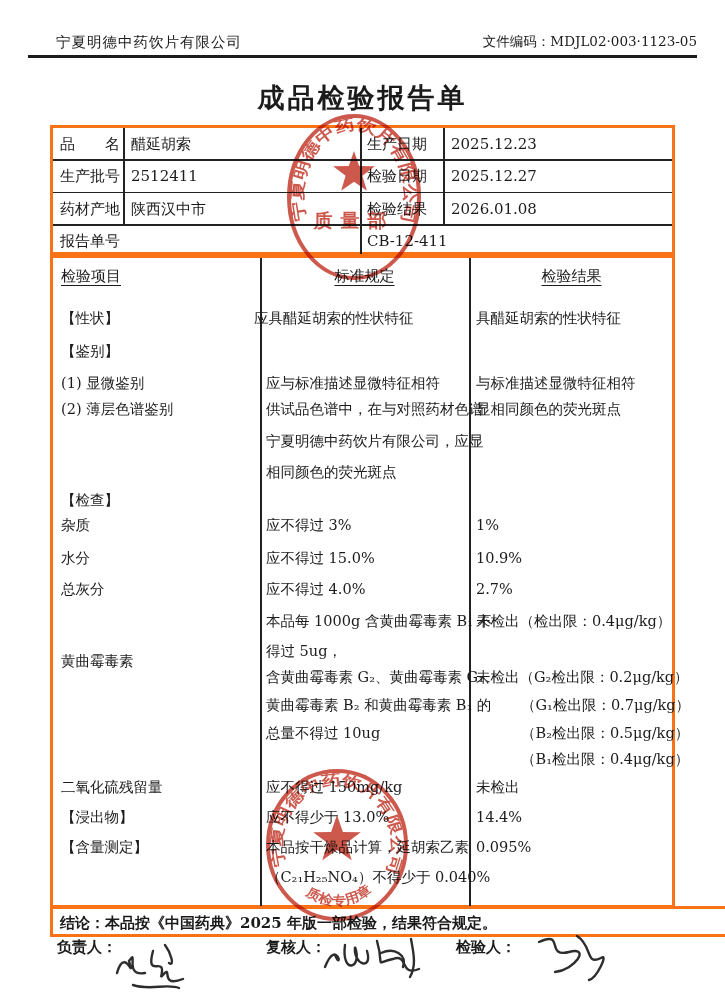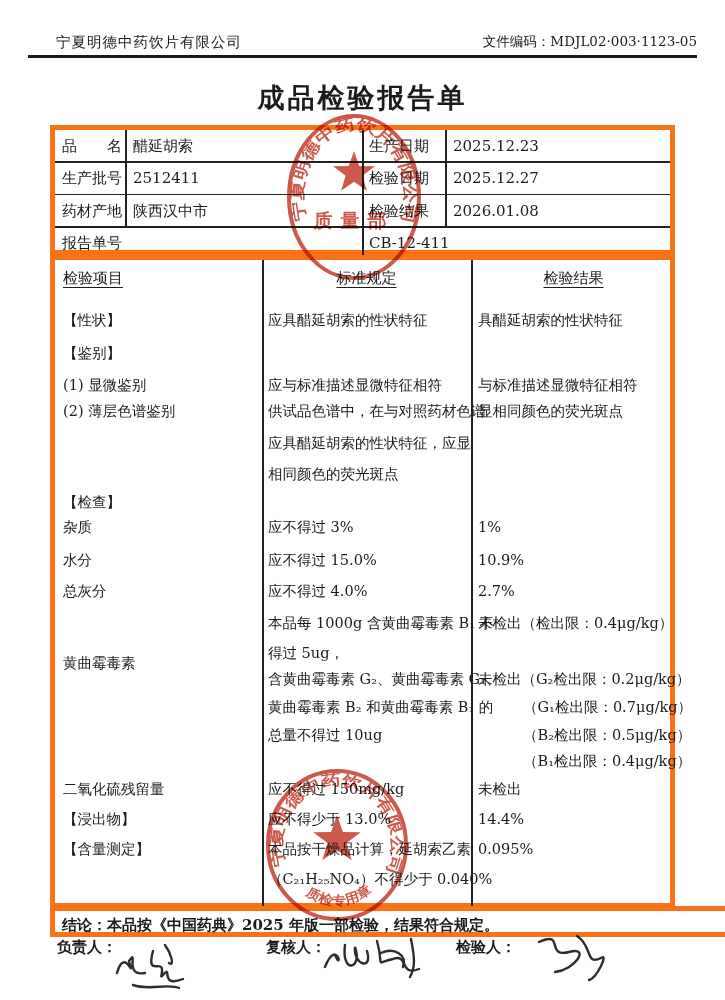--- a/index.html
+++ b/index.html
@@ -8,21 +8,21 @@
     font-family:"DejaVu Serif","Liberation Serif",serif;
     color:#1b1b1b; overflow:hidden;
   }
   .abs { position:absolute; }
   
   .company { left:56px; top:33px; font-size:14.5px; letter-spacing:1px; }
   .doccode { right:28px; top:33px; font-size:13.5px; }
   .headrule { left:28px; top:55px; width:669px; height:2.5px; background:#1b1b1b; }
   .title { left:0; top:80px; width:725px; text-align:center; font-size:27px; font-weight:bold; letter-spacing:3px; }
   
-  .box { border:5px solid #f97316; box-sizing:border-box; }
+  .box { border:3px solid #f97316; box-sizing:border-box; }
   .hline { position:absolute; left:0; width:100%; height:1.5px; background:#222; }
   .vline { position:absolute; top:0; width:1.5px; background:#222; }
   
   #infoTable { left:50px; top:125px; width:625px; height:130px; }
   .icell { position:absolute; font-size:15px; line-height:32.5px; white-space:nowrap; }
   
   #mainTable { left:50px; top:255px; width:625px; height:653px; }
   .chead { position:absolute; top:9px; font-size:15px; text-decoration:underline; text-underline-offset:4px; white-space:nowrap; }
   .tline { position:absolute; font-size:14.5px; line-height:17px; white-space:nowrap; }
   
@@ -68,30 +68,30 @@
   <div class="icell" style="left:314px;top:96.5px">CB-12-411</div>
 </div>
 
 <div class="abs box" id="mainTable">
   <div class="vline" style="left:207px;height:649px"></div>
   <div class="vline" style="left:416px;height:649px"></div>
   <div class="chead" style="left:8px">检验项目</div>
   <div class="chead" style="left:207px;width:209px;text-align:center">标准规定</div>
   <div class="chead" style="left:416px;width:205px;text-align:center">检验结果</div>
 <div class="tline" style="top: 52px; left: 8px;">【性状】</div>
-    <div class="tline" style="top: 52px; left: 213px;">应具醋延胡索的性状特征</div>
+    <div class="tline" style="top: 52px; left: 201px;">应具醋延胡索的性状特征</div>
     <div class="tline" style="top: 52px; left: 423px;">具醋延胡索的性状特征</div>
     <div class="tline" style="top: 85px; left: 8px;">【鉴别】</div>
     <div class="tline" style="top: 117px; left: 8px;">(1) 显微鉴别</div>
     <div class="tline" style="top: 117px; left: 213px;">应与标准描述显微特征相符</div>
     <div class="tline" style="top: 117px; left: 423px;">与标准描述显微特征相符</div>
     <div class="tline" style="top: 143px; left: 8px;">(2) 薄层色谱鉴别</div>
     <div class="tline" style="top: 143px; left: 213px;">供试品色谱中，在与对照药材色谱</div>
     <div class="tline" style="top: 143px; left: 423px;">显相同颜色的荧光斑点</div>
-    <div class="tline" style="top: 175px; left: 213px;">应具醋延胡索的性状特征，应显</div>
+    <div class="tline" style="top: 175px; left: 213px;">宁夏明德中药饮片有限公司，应显</div>
     <div class="tline" style="top: 206px; left: 213px;">相同颜色的荧光斑点</div>
     <div class="tline" style="top: 234px; left: 8px;">【检查】</div>
     <div class="tline" style="top: 259px; left: 8px;">杂质</div>
     <div class="tline" style="top: 259px; left: 213px;">应不得过 3%</div>
     <div class="tline" style="top: 259px; left: 423px;">1%</div>
     <div class="tline" style="top: 292px; left: 8px;">水分</div>
     <div class="tline" style="top: 292px; left: 213px;">应不得过 15.0%</div>
     <div class="tline" style="top: 292px; left: 423px;">10.9%</div>
     <div class="tline" style="top: 323px; left: 8px;">总灰分</div>
     <div class="tline" style="top: 323px; left: 213px;">应不得过 4.0%</div>

